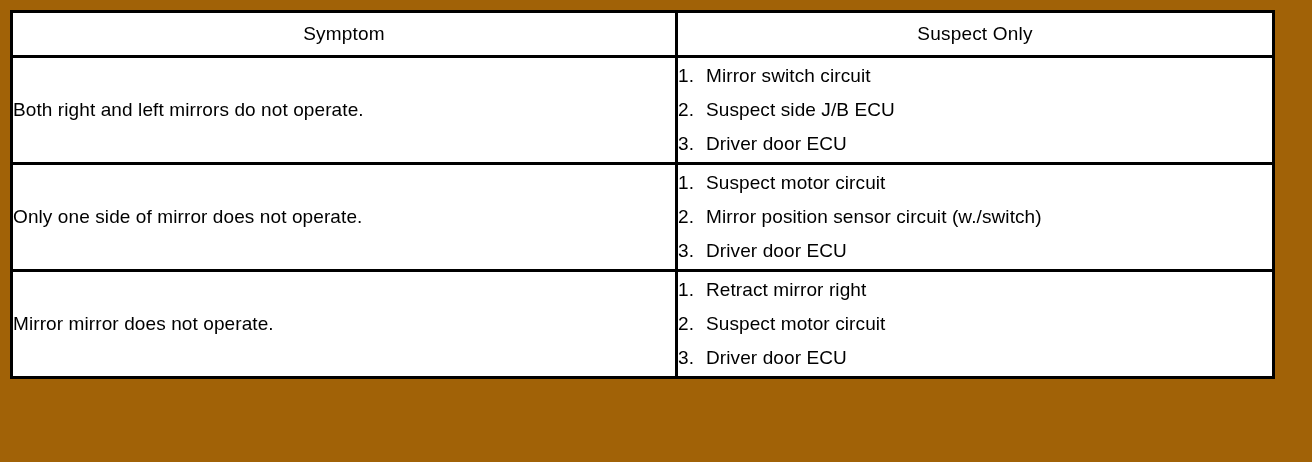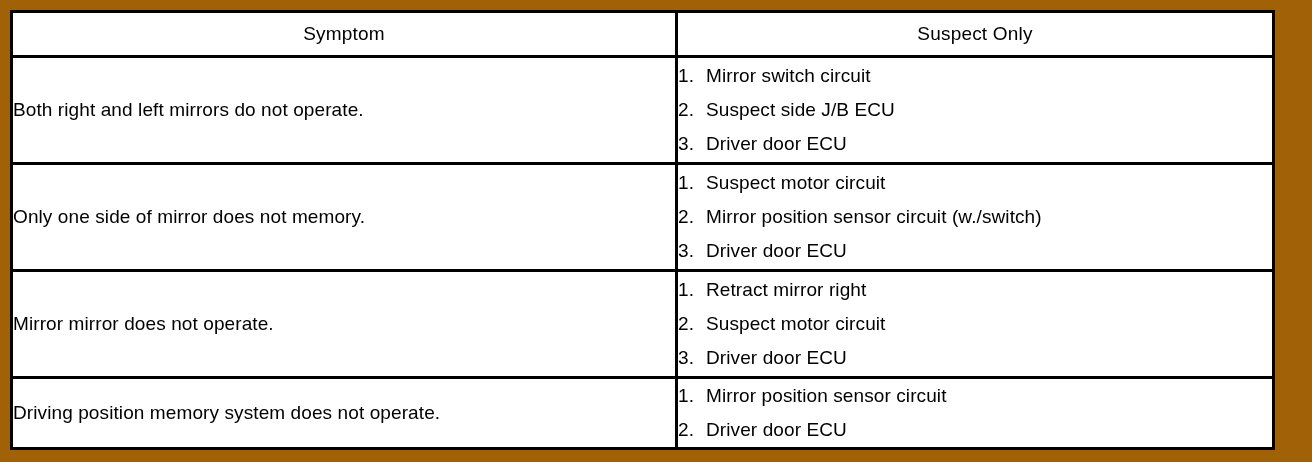--- a/index.html
+++ b/index.html
@@ -122,21 +122,21 @@
             </li>
             <li>
               <span class="item-num">3.</span>
               <span class="item-text">Driver door ECU</span>
             </li>
           </ul>
         </td>
       </tr>
 
       <tr class="row-3items">
-        <td class="symptom-cell">Only one side of mirror does not memory.</td>
+        <td class="symptom-cell">Only one side of mirror does not operate.</td>
         <td class="suspect-cell">
           <ul class="suspect-list">
             <li>
               <span class="item-num">1.</span>
               <span class="item-text">Suspect motor circuit</span>
             </li>
             <li>
               <span class="item-num">2.</span>
               <span class="item-text">Mirror position sensor circuit (w./switch)</span>
             </li>
@@ -161,32 +161,17 @@
               <span class="item-text">Suspect motor circuit</span>
             </li>
             <li>
               <span class="item-num">3.</span>
               <span class="item-text">Driver door ECU</span>
             </li>
           </ul>
         </td>
       </tr>
 
-      <tr class="row-2items">
-        <td class="symptom-cell">Driving position memory system does not operate.</td>
-        <td class="suspect-cell">
-          <ul class="suspect-list">
-            <li>
-              <span class="item-num">1.</span>
-              <span class="item-text">Mirror position sensor circuit</span>
-            </li>
-            <li>
-              <span class="item-num">2.</span>
-              <span class="item-text">Driver door ECU</span>
-            </li>
-          </ul>
-        </td>
-      </tr>
 
     </tbody>
   </table>
 
 </div>
 
 </body></html>

